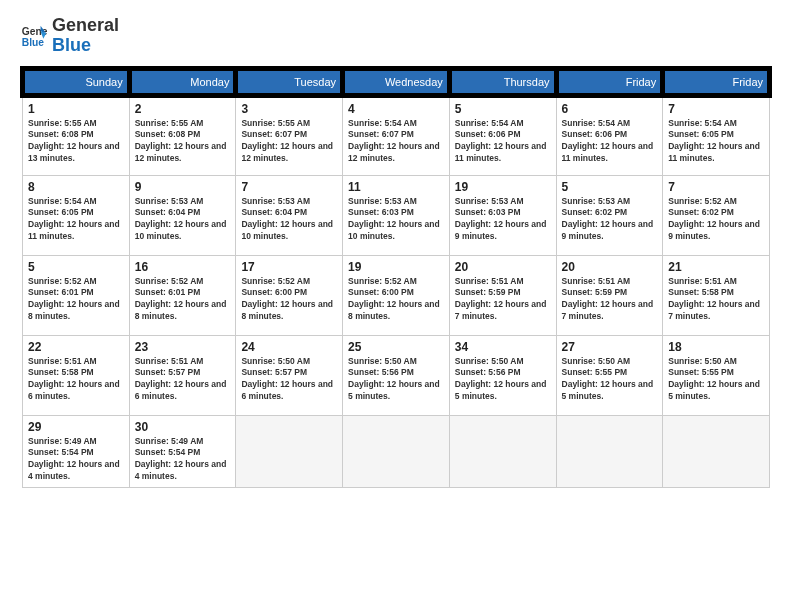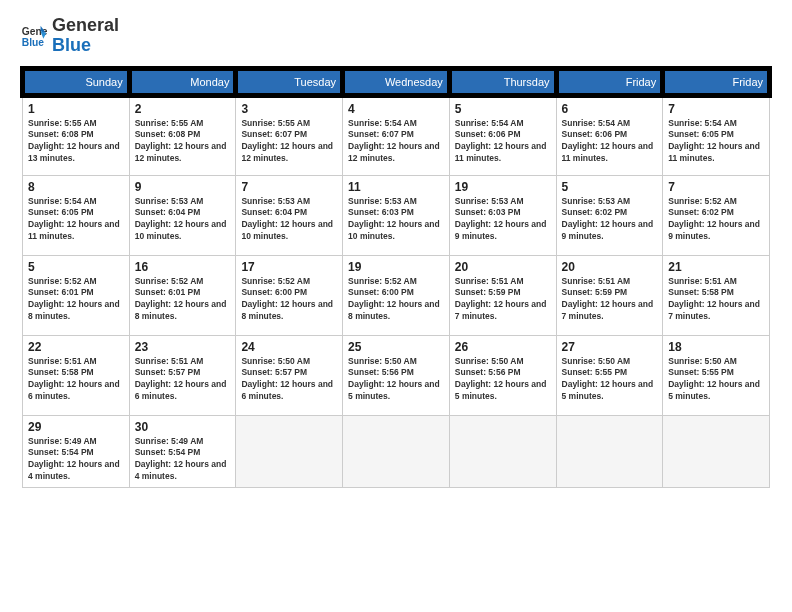--- a/index.html
+++ b/index.html
@@ -328,21 +328,21 @@
       </td>
           <td>
         <span class="day-num">25</span>
         <div class="day-info">
           Sunrise: 5:50 AM<br>
           Sunset: 5:56 PM<br>
           Daylight: 12 hours and 5 minutes.
         </div>
       </td>
           <td>
-        <span class="day-num">26</span>
+        <span class="day-num">34</span>
         <div class="day-info">
           Sunrise: 5:50 AM<br>
           Sunset: 5:56 PM<br>
           Daylight: 12 hours and 5 minutes.
         </div>
       </td>
           <td>
         <span class="day-num">27</span>
         <div class="day-info">
           Sunrise: 5:50 AM<br>

